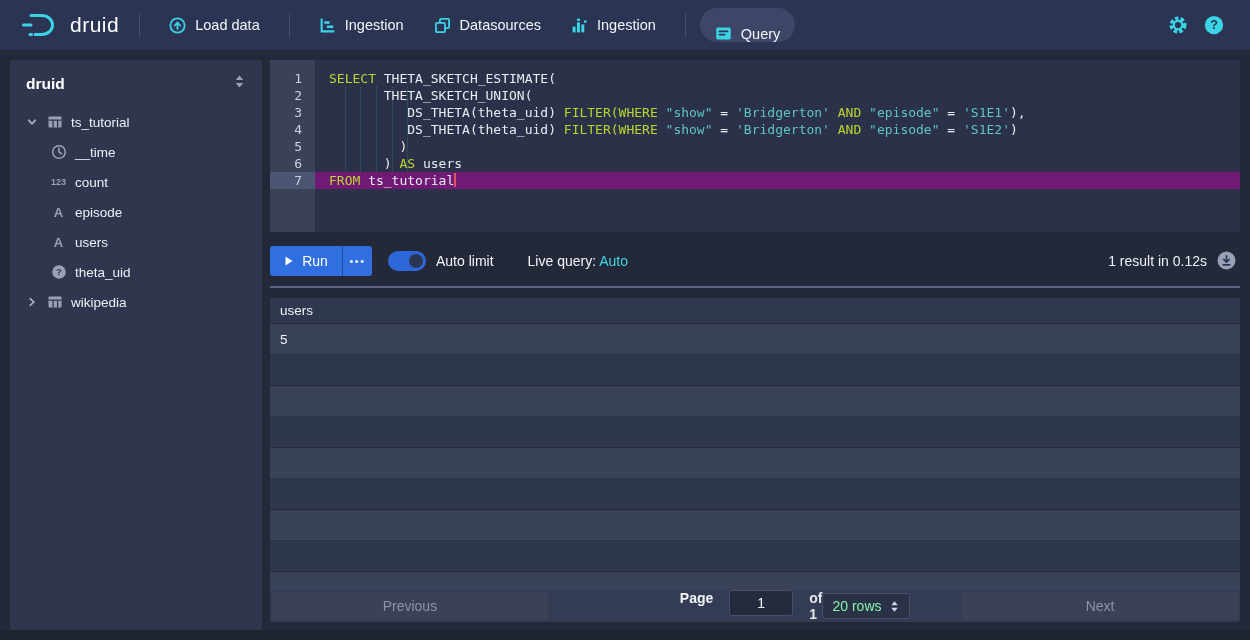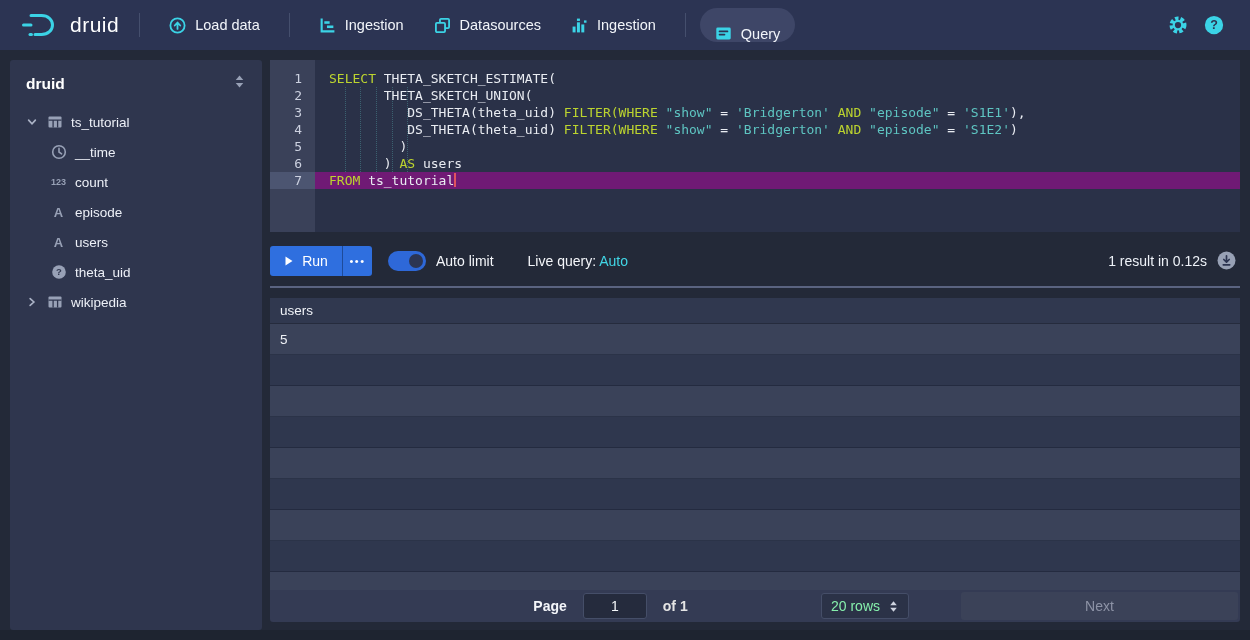--- a/index.html
+++ b/index.html
@@ -98,21 +98,21 @@
   .trow { height:31px; display:flex; align-items:center; padding-left:10px; font-size:13.5px;
     color:#eef1f6; border-bottom:1px solid rgba(18,24,40,.35); }
   .tbody .trow:nth-child(odd) { background:#3a4259; }
   .tbody .trow:nth-child(even) { background:#2f374e; }
 
   
   .pagination { position:absolute; top:530px; left:0; width:970px; height:32px;
     background:#343b54; border-radius:0 0 3px 3px; display:flex; align-items:center; }
   .pg-btn { width:277px; height:28px; margin:0 2px; background:#3b4258; border:none;
     border-radius:3px; color:#8d93a6; font-size:14px; font-family:inherit; cursor:default; }
-  .pg-center { flex:1; display:flex; align-items:center; justify-content:center;
+  .pg-center { flex:1; display:flex; justify-content:center;
     padding-left:130px; gap:16px; }
   .pg-label { font-size:14px; color:#f4f6fa; font-weight:600; }
   .pg-input { width:64px; height:26px; background:#252b3d; border:1px solid #454e68;
     border-radius:3px; color:#f5f8fa; font-size:14px; text-align:center; font-family:inherit; }
   .pg-of { font-size:14px; color:#e5e5e5; font-weight:600; }
   .rows-select { width:88px; height:26px; background:#2b3247; border:1px solid #454e68;
     border-radius:3px; display:flex; align-items:center; justify-content:space-between;
     padding:0 9px; margin-right:50px; font-size:14px; color:#86efac; cursor:pointer; }
   .rows-select svg { width:11px; height:13px; color:#cfd4e0; }
 
@@ -340,20 +340,21 @@
       <div class="trow"></div>
       <div class="trow"></div>
       <div class="trow"></div>
       <div class="trow"></div>
       <div class="trow"></div>
       <div class="trow"></div>
     </div>
   </div>
 
   <div class="pagination">
+    <button class="pg-btn">Previous</button>
     <div class="pg-center">
       <span class="pg-label">Page</span>
       <input class="pg-input" value="1" style="">
       <span class="pg-of">of 1</span>
     </div>
     <div class="rows-select">
       <span>20 rows</span>
       <svg viewBox="0 0 12 16" fill="currentColor">
           <path d="M6 1.5l4 5H2z"></path>
           <path d="M6 14.5l-4-5h8z"></path>

